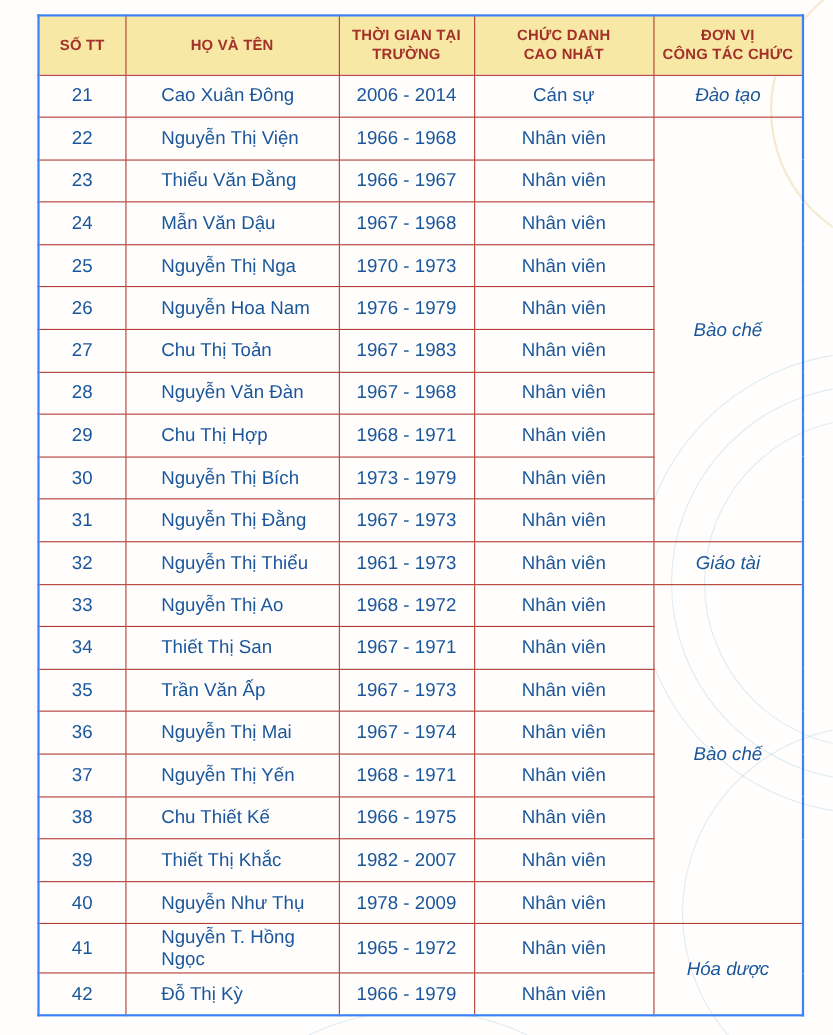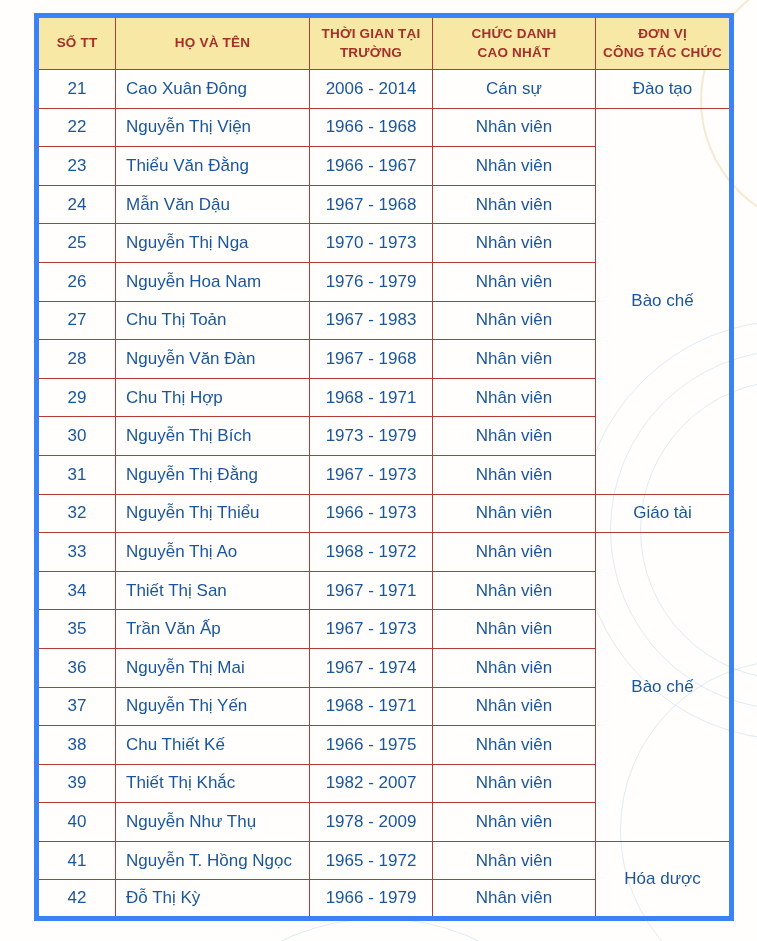--- a/index.html
+++ b/index.html
@@ -32,21 +32,21 @@
     width: 695px;
     z-index: 1;
     border-collapse: collapse;
     table-layout: fixed;
     background: transparent;
   }
   table.staff, table.staff th, table.staff td {
     border: 1.6px solid #b23b33;
   }
   table.staff {
-    border: 5px solid #3b82f6;
+    border: 2px solid #3b82f6;
   }
   col.col-stt    { width: 79px;  }
   col.col-name   { width: 194px; }
   col.col-period { width: 123px; }
   col.col-title  { width: 163px; }
   col.col-unit   { width: 136px; }
 
   thead th {
     height: 54px;
     background: #f8e8a5;
@@ -64,24 +64,25 @@
     height: 38.6px;
     background: #fffefd;
     color: #1a569b;
     font-size: 17px;
     text-align: center;
     vertical-align: middle;
     padding: 2px 6px;
   }
   tbody td.cell-name {
     text-align: left;
-    padding-left: 10px;
+    padding-left: 32px;
   }
   tbody td.cell-unit {
     background: transparent;
+    font-style: italic;
   }
 </style>
 </head>
 <body>
 
 <div class="page">
 
   <div class="deco deco-cream" style="left:700px; top:-30px; width:260px; height:260px;"></div>
   <div class="deco deco-blue" style="left:640px; top:380px; width:300px; height:300px;"></div>
   <div class="deco deco-blue" style="left:610px; top:350px; width:360px; height:360px;"></div>
@@ -174,21 +175,21 @@
         </tr>
         <tr>
           <td class="cell-stt">31</td>
           <td class="cell-name">Nguyễn Thị Đằng</td>
           <td class="cell-period">1967 - 1973</td>
           <td class="cell-title">Nhân viên</td>
         </tr>
         <tr>
           <td class="cell-stt">32</td>
           <td class="cell-name">Nguyễn Thị Thiểu</td>
-          <td class="cell-period">1966 - 1973</td>
+          <td class="cell-period">1961 - 1973</td>
           <td class="cell-title">Nhân viên</td>
           <td class="cell-unit" rowspan="1">Giáo tài</td>
         </tr>
         <tr>
           <td class="cell-stt">33</td>
           <td class="cell-name">Nguyễn Thị Ao</td>
           <td class="cell-period">1968 - 1972</td>
           <td class="cell-title">Nhân viên</td>
           <td class="cell-unit" rowspan="8">Bào chế</td>
         </tr>

